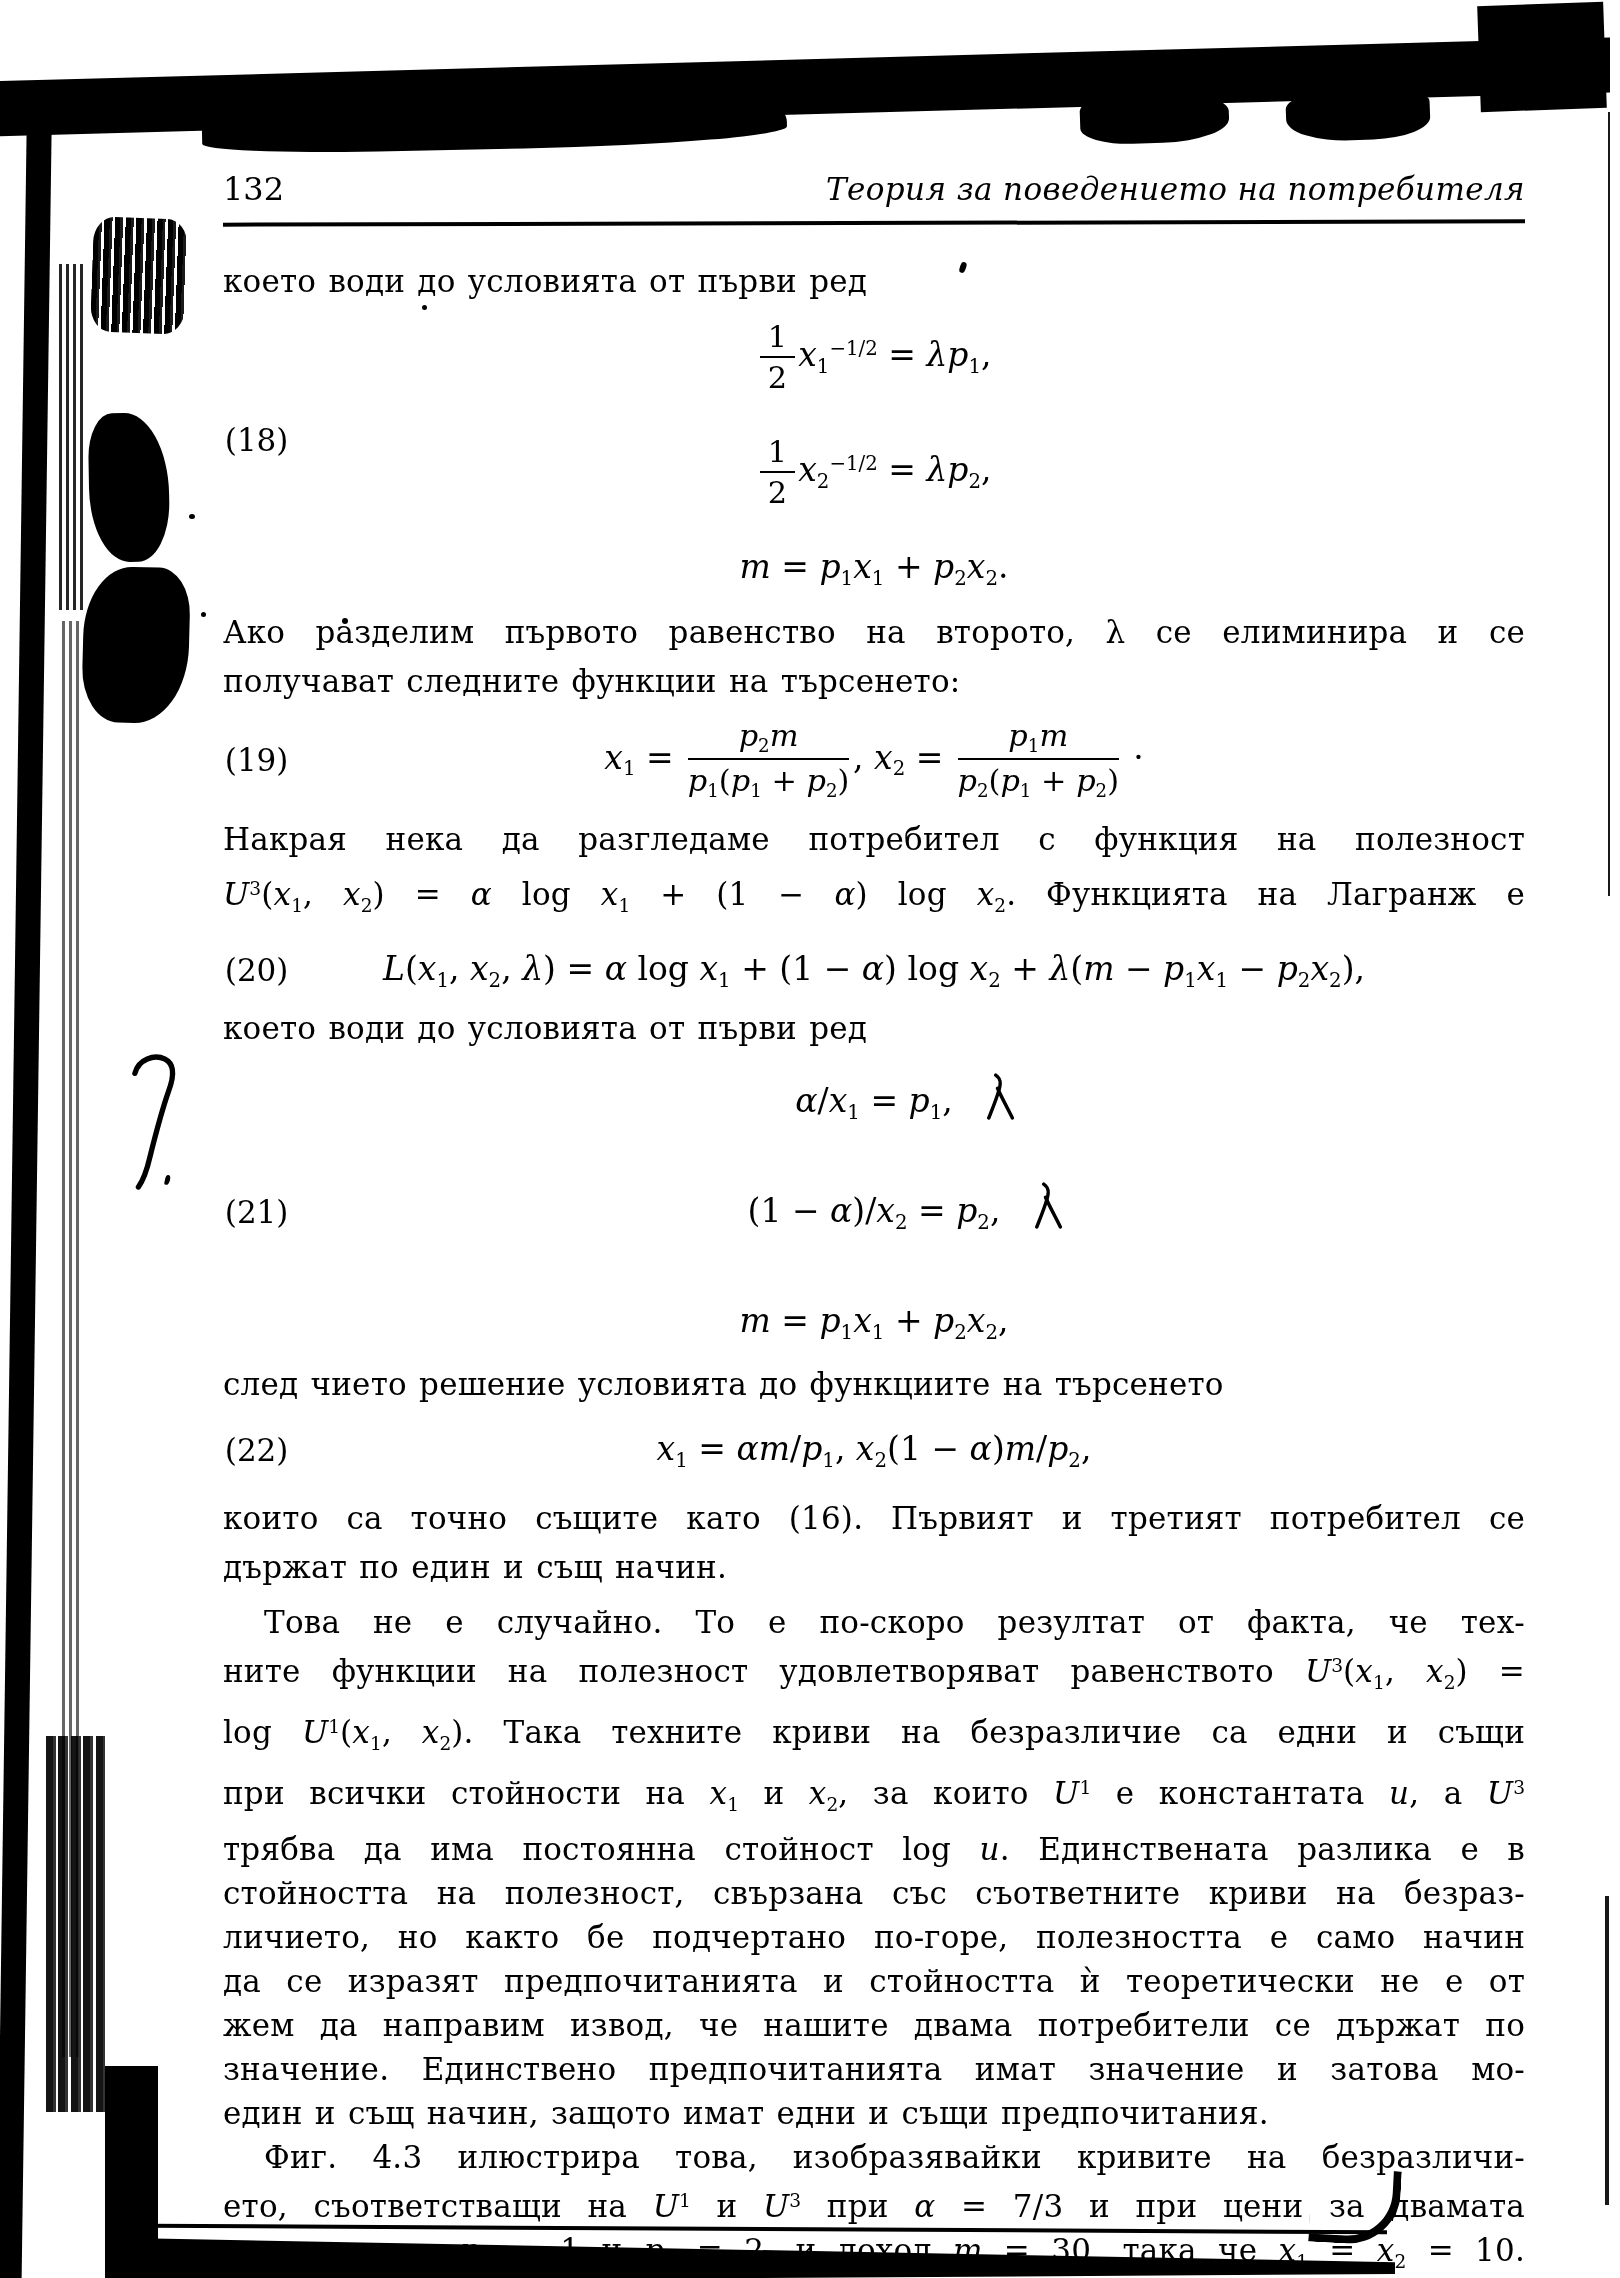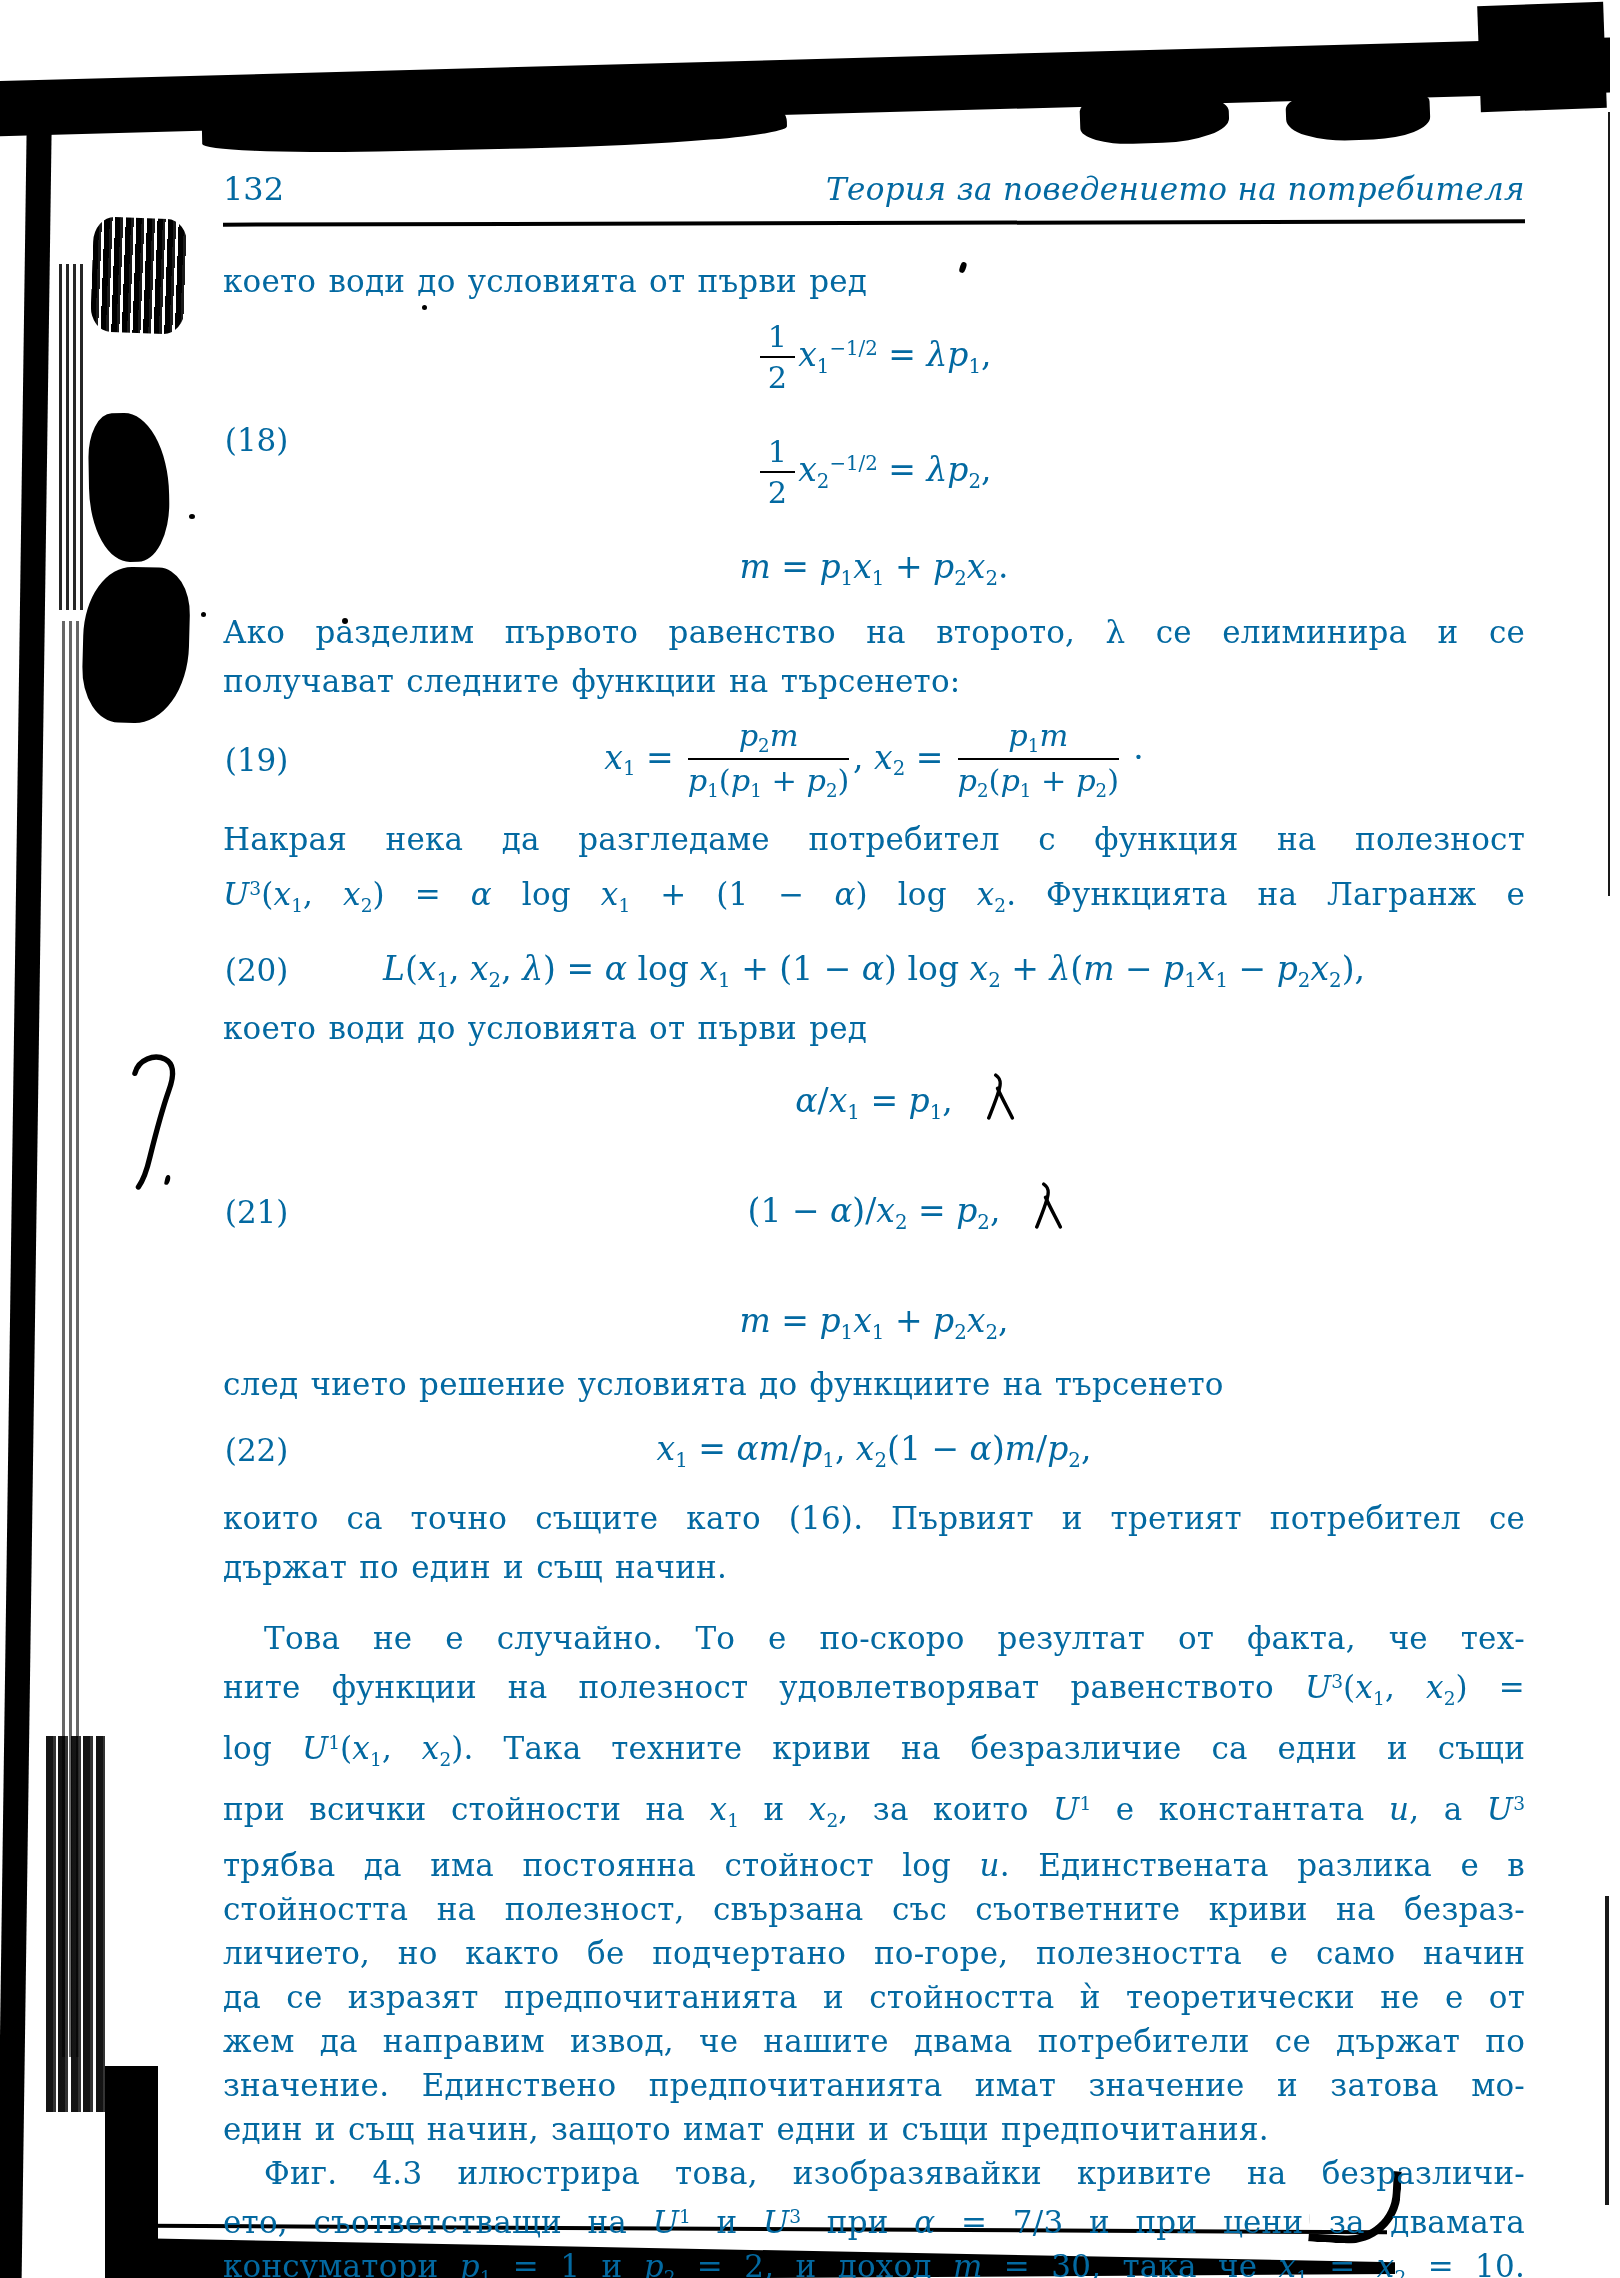--- a/index.html
+++ b/index.html
@@ -1,17 +1,17 @@
 <!DOCTYPE html>
 <html style="font-size:14px"><head>
 <meta charset="utf-8">
 <style>
   html,body{margin:0;padding:0;background:#ffffff;}
   .scan{position:relative;width:1610px;height:2279px;background:#ffffff;overflow:hidden;
-        font-family:"DejaVu Serif",serif;color:#0369a1;}
+        font-family:"DejaVu Serif",serif;color:#000000;}
   
   .art{position:absolute;background:#000;}
   .top-bar{left:-25px;top:59px;width:1685px;height:55px;transform:rotate(-1.55deg);}
   .top-right-block{left:1479px;top:3.5px;width:126px;height:106px;transform:rotate(-2deg);}
   .blob-a{left:202px;top:112px;width:585px;height:37px;transform:rotate(-1.2deg);border-radius:10.6px 16px 45% 30%;}
   .blob-b{left:1080px;top:94px;width:149px;height:49px;transform:rotate(-2deg);border-radius:30% 40% 45% 35%;}
   .blob-c{left:1286px;top:89px;width:144px;height:51px;transform:rotate(-2.2deg);border-radius:35% 30% 40% 45%;}
   .spine-band{left:26.6px;top:103px;width:25px;height:2176px;transform:rotate(0.8deg);transform-origin:top center;}
   .streaks{background:repeating-linear-gradient(90deg,#000 0 2.7px,transparent 2.7px 7px);}
   .spine-streaks-1{left:59px;top:264px;width:25px;height:346px;opacity:.85;}
@@ -64,21 +64,21 @@
   .m-p2{margin-top:17.7px;}
   .m-eq19{margin-top:12.4px;}
   .m-p3{margin-top:14px;}
   .m-eq20{margin-top:19px;}
   .m-p4{margin-top:12.4px;}
   .m-eq21{margin-top:28px;}
   .eq21-gap{margin-bottom:67px;}
   .m-p5{margin-top:16px;}
   .m-eq22{margin-top:19.5px;}
   .m-p6{margin-top:23px;}
-  .m-p7{margin-top:24px;}
+  .m-p7{margin-top:8px;}
 </style>
 </head>
 <body>
 
 <div class="scan">
 
   <div class="art top-bar"></div>
   <div class="art top-right-block"></div>
   <div class="art blob-a"></div>
   <div class="art blob-b"></div>

